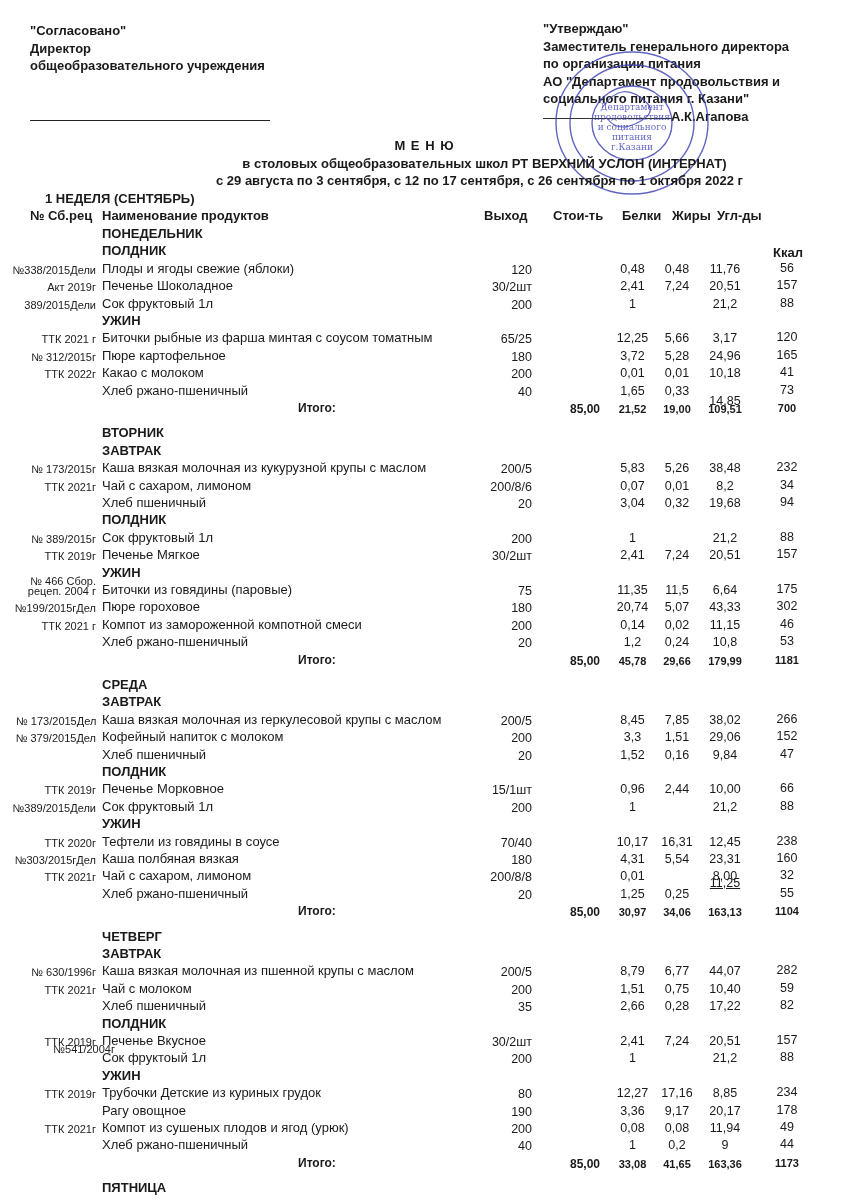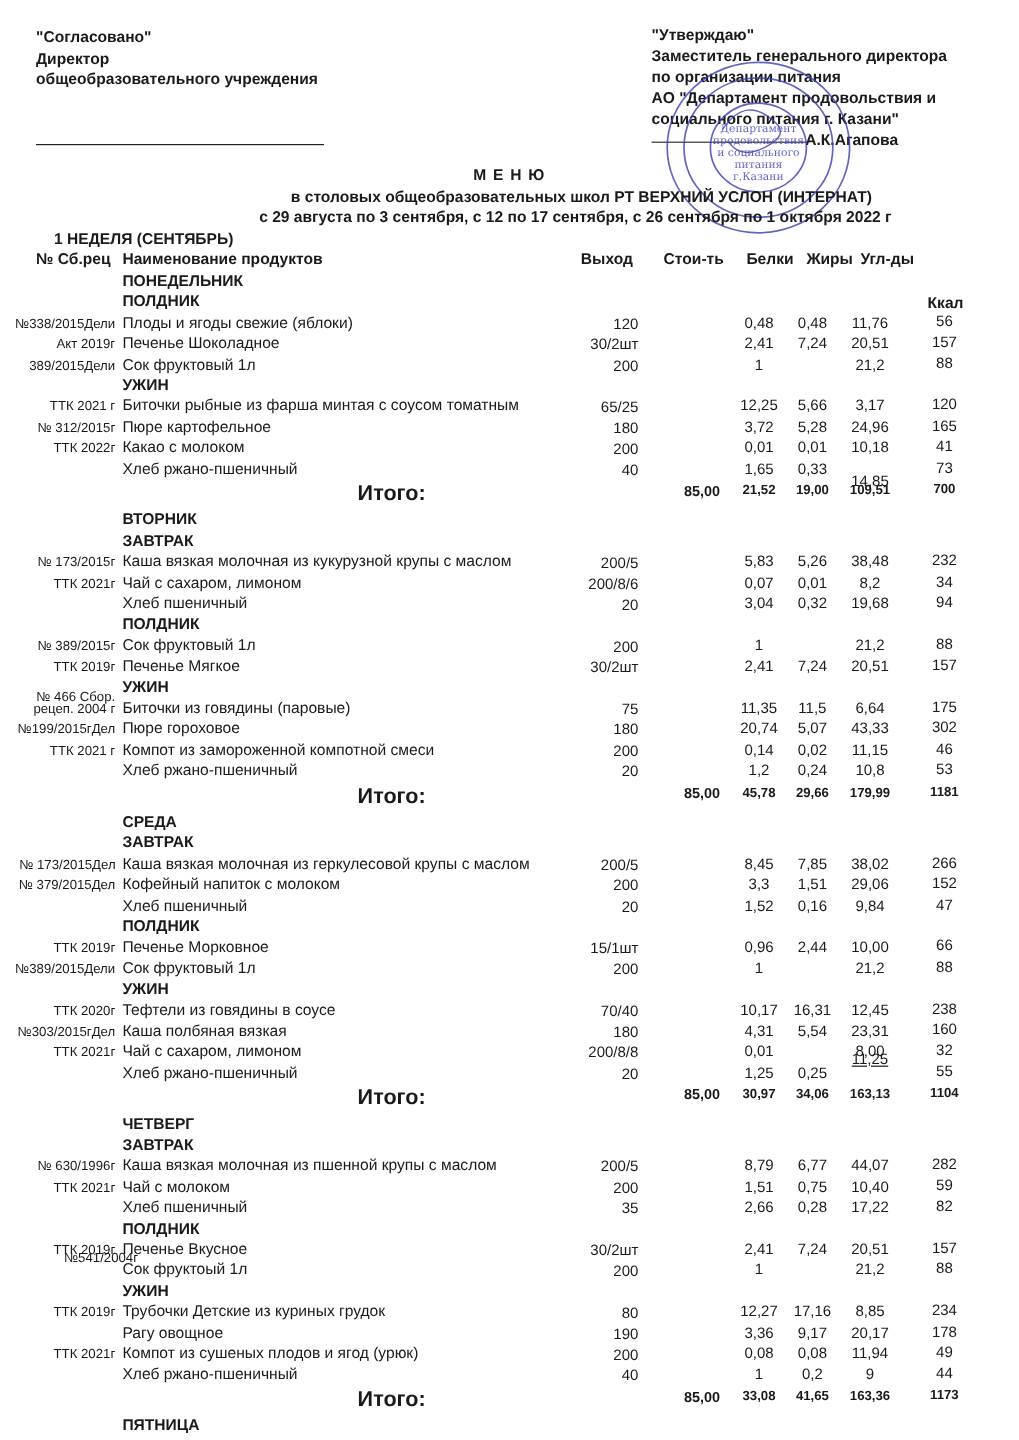--- a/index.html
+++ b/index.html
@@ -11,21 +11,21 @@
   .apprline { position: absolute; left: 543px; top: 118px; width: 130px; border-top: 1px solid #333; }
   .stamp { position: absolute; left: 552px; top: 48px; width: 160px; height: 150px; }
   .title { font-size: 13px; font-weight: bold; text-align: center; }
   .colhead { font-size: 13px; font-weight: bold; }
   .code { font-size: 11px; text-align: right; width: 96px; left: 0; }
   .code.two { line-height: 10px; white-space: normal; }
   .name { font-size: 13px; left: 102px; }
   .sec { font-size: 13px; font-weight: bold; left: 102px; }
   .num { font-size: 12.5px; text-align: right; }
   .tot { font-size: 11px; font-weight: bold; text-align: right; }
-  .totlabel { font-size: 18px; font-weight: bold; left: 298px; }
+  .totlabel { font-size: 12px; font-weight: bold; left: 298px; }
   .c-out { left: 470px; width: 62px; }
   .c-cost { left: 548px; width: 52px; }
   .c-prot { left: 610px; width: 45px; }
   .c-fat { left: 656px; width: 42px; }
   .c-carb { left: 700px; width: 50px; }
   .c-kcal { left: 770px; width: 34px; }
   .c-prot, .c-fat, .c-carb, .c-kcal { text-align: center; }
 </style>
 </head>
 <body>

